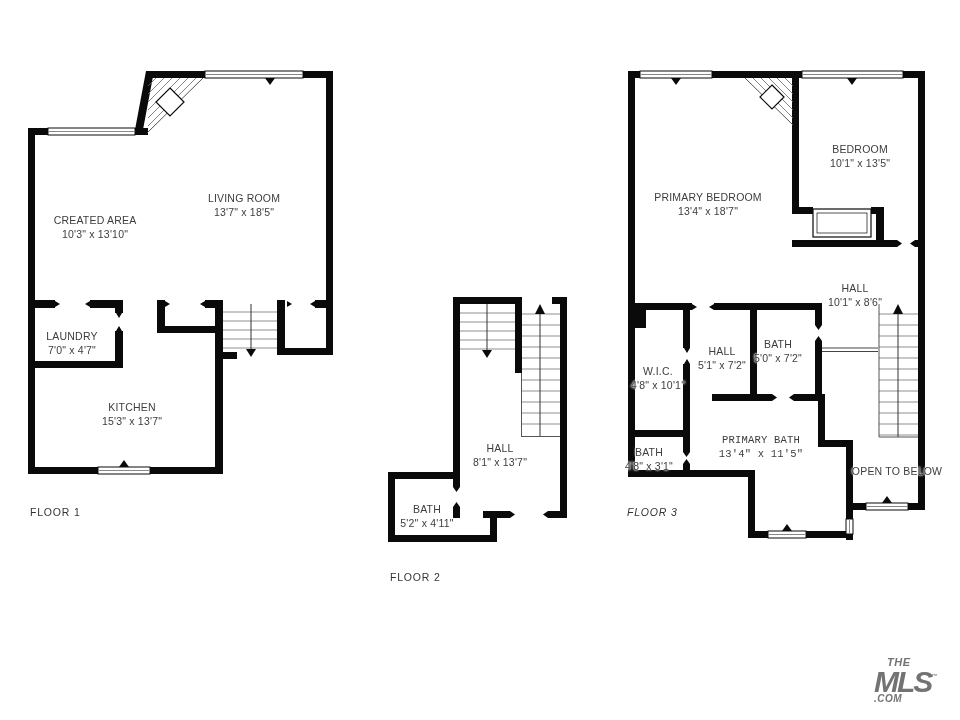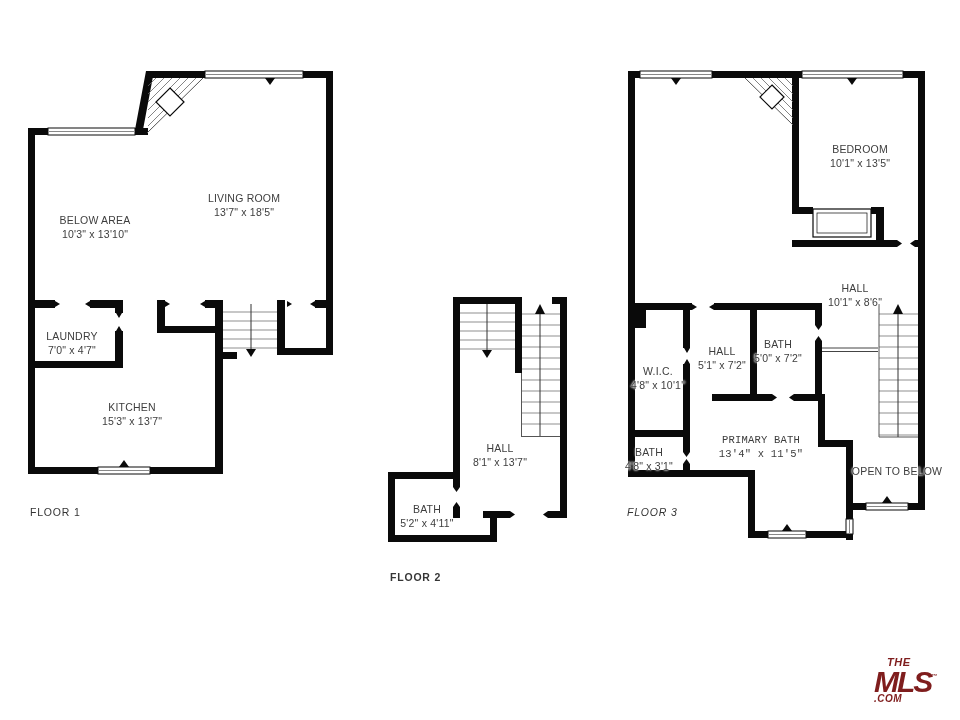--- a/index.html
+++ b/index.html
@@ -7,21 +7,21 @@
           font-family:"Liberation Sans", sans-serif;}
   #plan-svg{position:absolute;left:0;top:0;}
   #labels{position:absolute;left:0;top:0;width:960px;height:720px;}
   .room-label{position:absolute;transform:translate(-50%,-50%);text-align:center;
               white-space:nowrap;color:#3d3d3d;font-size:10.5px;line-height:14px;
               letter-spacing:.2px;text-shadow:0 0 2px #fff,0 0 2px #fff,0 0 3px #fff;}
   .floor-label{position:absolute;color:#353535;font-size:10.5px;letter-spacing:.8px;
                white-space:nowrap;text-align:center;}
   #footer-note{position:absolute;left:0;right:0;top:687px;text-align:center;
                color:#c9c9c9;font-size:8px;letter-spacing:.4px;white-space:nowrap;}
-  #mls-logo{position:absolute;left:874px;top:657px;width:74px;color:#7f1d1d;
+  #mls-logo{position:absolute;left:874px;top:657px;width:74px;color:#737373;
             font-weight:bold;font-style:italic;line-height:1;}
   .logo-the{font-size:11px;margin-left:13px;letter-spacing:.5px;}
   .logo-row{font-size:30px;letter-spacing:-2px;margin-top:-1px;}
   .logo-tm{font-size:6px;vertical-align:14px;letter-spacing:0;font-style:normal;}
   .logo-com{font-size:10px;text-align:left;margin-top:-3px;letter-spacing:.5px;}
 </style>
 </head>
 <body>
 
 <div id="canvas">
@@ -211,41 +211,45 @@
   </g>
 </svg>
 
 <div id="labels">
       <div class="floor-label" style="left: 30px; top: 506px;">FLOOR 1</div>
       <div class="room-label" style="left: 244px; top: 205px;">
         <div>LIVING ROOM</div>
         <div>13'7" x 18'5"</div>
       </div>
       <div class="room-label" style="left: 95px; top: 227px;">
-        <div>BELOW AREA</div>
+        <div>CREATED AREA</div>
         <div>10'3" x 13'10"</div>
       </div>
       <div class="room-label" style="left: 72px; top: 343px;">
         <div>LAUNDRY</div>
         <div>7'0" x 4'7"</div>
       </div>
       <div class="room-label" style="left: 132px; top: 414px;">
         <div>KITCHEN</div>
         <div>15'3" x 13'7"</div>
       </div>
-      <div class="floor-label" style="left: 390px; top: 571px; font-weight: bold;">FLOOR 2</div>
+      <div class="floor-label" style="left: 390px; top: 571px;">FLOOR 2</div>
       <div class="room-label" style="left: 500px; top: 455px;">
         <div>HALL</div>
         <div>8'1" x 13'7"</div>
       </div>
       <div class="room-label" style="left: 427px; top: 516px;">
         <div>BATH</div>
         <div>5'2" x 4'11"</div>
       </div>
       <div class="floor-label" style="left: 627px; top: 506px; font-style: italic;">FLOOR 3</div>
+      <div class="room-label" style="left: 708px; top: 204px;">
+        <div>PRIMARY BEDROOM</div>
+        <div>13'4" x 18'7"</div>
+      </div>
       <div class="room-label" style="left: 860px; top: 156px;">
         <div>BEDROOM</div>
         <div>10'1" x 13'5"</div>
       </div>
       <div class="room-label" style="left: 855px; top: 295px;">
         <div>HALL</div>
         <div>10'1" x 8'6"</div>
       </div>
       <div class="room-label" style="left: 658px; top: 378px;">
         <div>W.I.C.</div>

